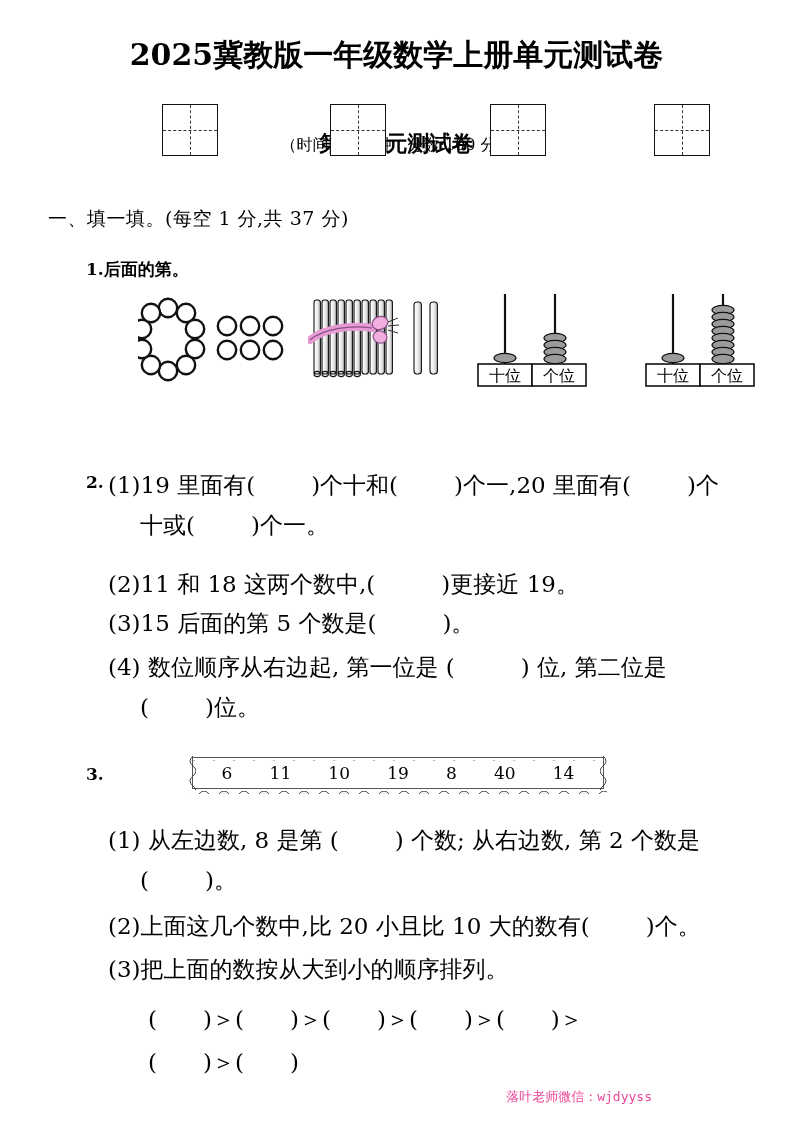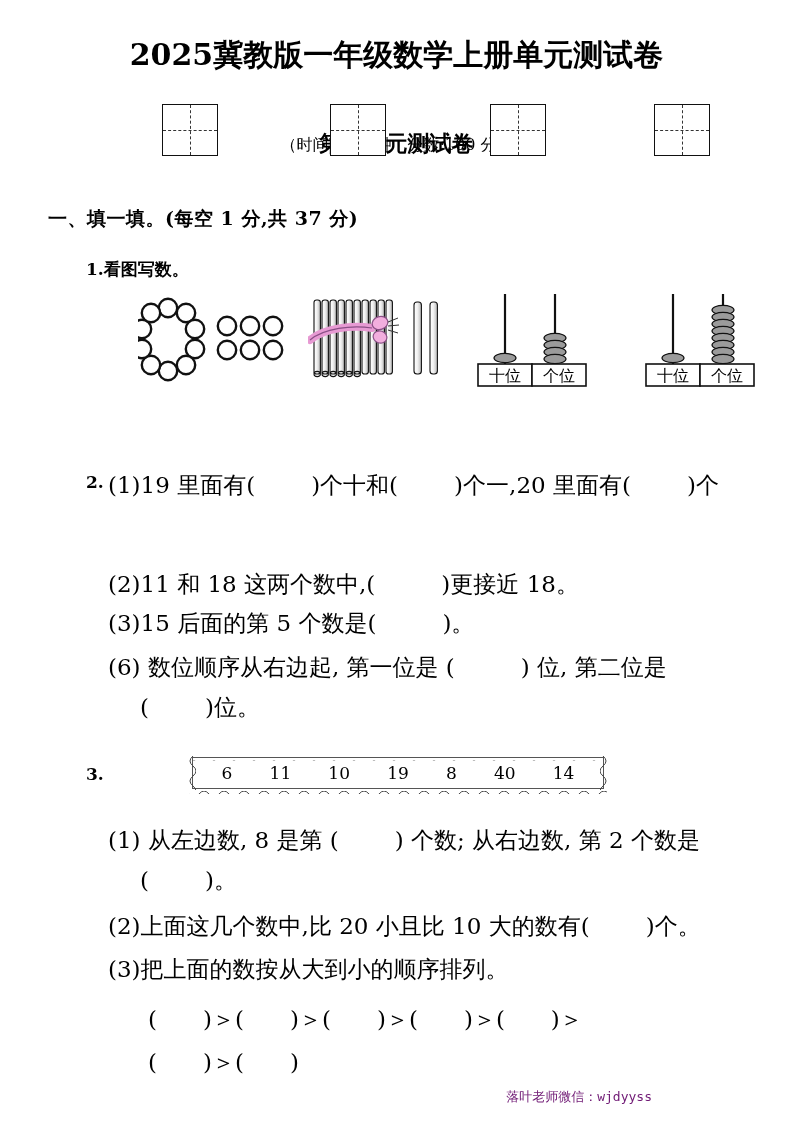--- a/index.html
+++ b/index.html
@@ -54,21 +54,21 @@
     font-size: 16px;
     line-height: 24px;
   }
 
   
   .section-head {
     position: absolute;
     top: 206px;
     left: 48px;
     font-size: 19px;
-    font-weight: bold;
+    font-weight: normal;
     letter-spacing: 0.5px;
     text-align: right;
   }
 
   .q1-label {
     position: absolute;
     top: 258px;
     left: 86px;
     font-size: 17px;
     font-weight: bold;
@@ -185,40 +185,40 @@
     padding: 0 10px;
     box-sizing: border-box;
   }
 
   
   .footer {
     position: absolute;
     top: 1088px;
     right: 28px;
     font-size: 13px;
-    color: #701a75;
+    color: #ec4899;
     font-family: "DejaVu Sans", "Liberation Sans", sans-serif;
   }
   .footer .wx {
     font-family: "DejaVu Sans Mono", "Liberation Mono", monospace;
   }
 </style>
 </head>
 <body>
 
 <div class="page">
 
   <div class="main-title">2025冀教版一年级数学上册单元测试卷</div>
   <div class="sub-title">第三单元测试卷</div>
   <div class="meta-line">（时间:60 分钟　分数:100 分）</div>
 
   <div class="section-head">一、填一填。(每空 1 分,共 37 分)</div>
 
   <div class="q1-label">
-    <span>1.</span><span>看图写数。</span>
+    <span>1.</span><span>后面的第。</span>
   </div>
 
   <div class="fig-row">
 
     <div class="fig-cell c1">
       <svg width="160" height="100" viewBox="0 0 160 100">
         <g fill="#fff" stroke="#111" stroke-width="2.4">
           <circle cx="30" cy="16" r="9.2"></circle>
           <circle cx="48" cy="21" r="9.2"></circle>
           <circle cx="57" cy="37" r="9.2"></circle>
@@ -332,31 +332,34 @@
   <div class="ans-box b1"></div>
   <div class="ans-box b2"></div>
   <div class="ans-box b3"></div>
   <div class="ans-box b4"></div>
 
   <div class="num-lead" style="top:472px; left:86px;">2.</div>
 
   <div class="line" style="top:472px; left:108px;">
     <span>(1)19 里面有(</span><span class="blank"></span><span>)个十和(</span><span class="blank"></span><span>)个一,20 里面有(</span><span class="blank"></span><span>)个</span>
   </div>
+  <div class="line" style="top:512px; left:140px;">
+    <span>十或(</span><span class="blank"></span><span>)个一。</span>
+  </div>
 
   <div class="line" style="top:571px; left:108px;">
-    <span>(2)11 和 18 这两个数中,(</span><span class="blank lg"></span><span>)更接近 18。</span>
+    <span>(2)11 和 18 这两个数中,(</span><span class="blank lg"></span><span>)更接近 19。</span>
   </div>
 
   <div class="line" style="top:610px; left:108px;">
     <span>(3)15 后面的第 5 个数是(</span><span class="blank lg"></span><span>)。</span>
   </div>
 
   <div class="line" style="top:654px; left:108px;">
-    <span>(6) 数位顺序从右边起, 第一位是 (</span><span class="blank lg"></span><span>) 位, 第二位是</span>
+    <span>(4) 数位顺序从右边起, 第一位是 (</span><span class="blank lg"></span><span>) 位, 第二位是</span>
   </div>
   <div class="line" style="top:694px; left:140px;">
     <span>(</span><span class="blank"></span><span>)位。</span>
   </div>
 
   <div class="num-lead" style="top:764px; left:86px;">3.</div>
 
   <div class="numbox">
     <div class="wave top">
       <svg width="424" height="9" viewBox="0 0 424 9" preserveAspectRatio="none">

